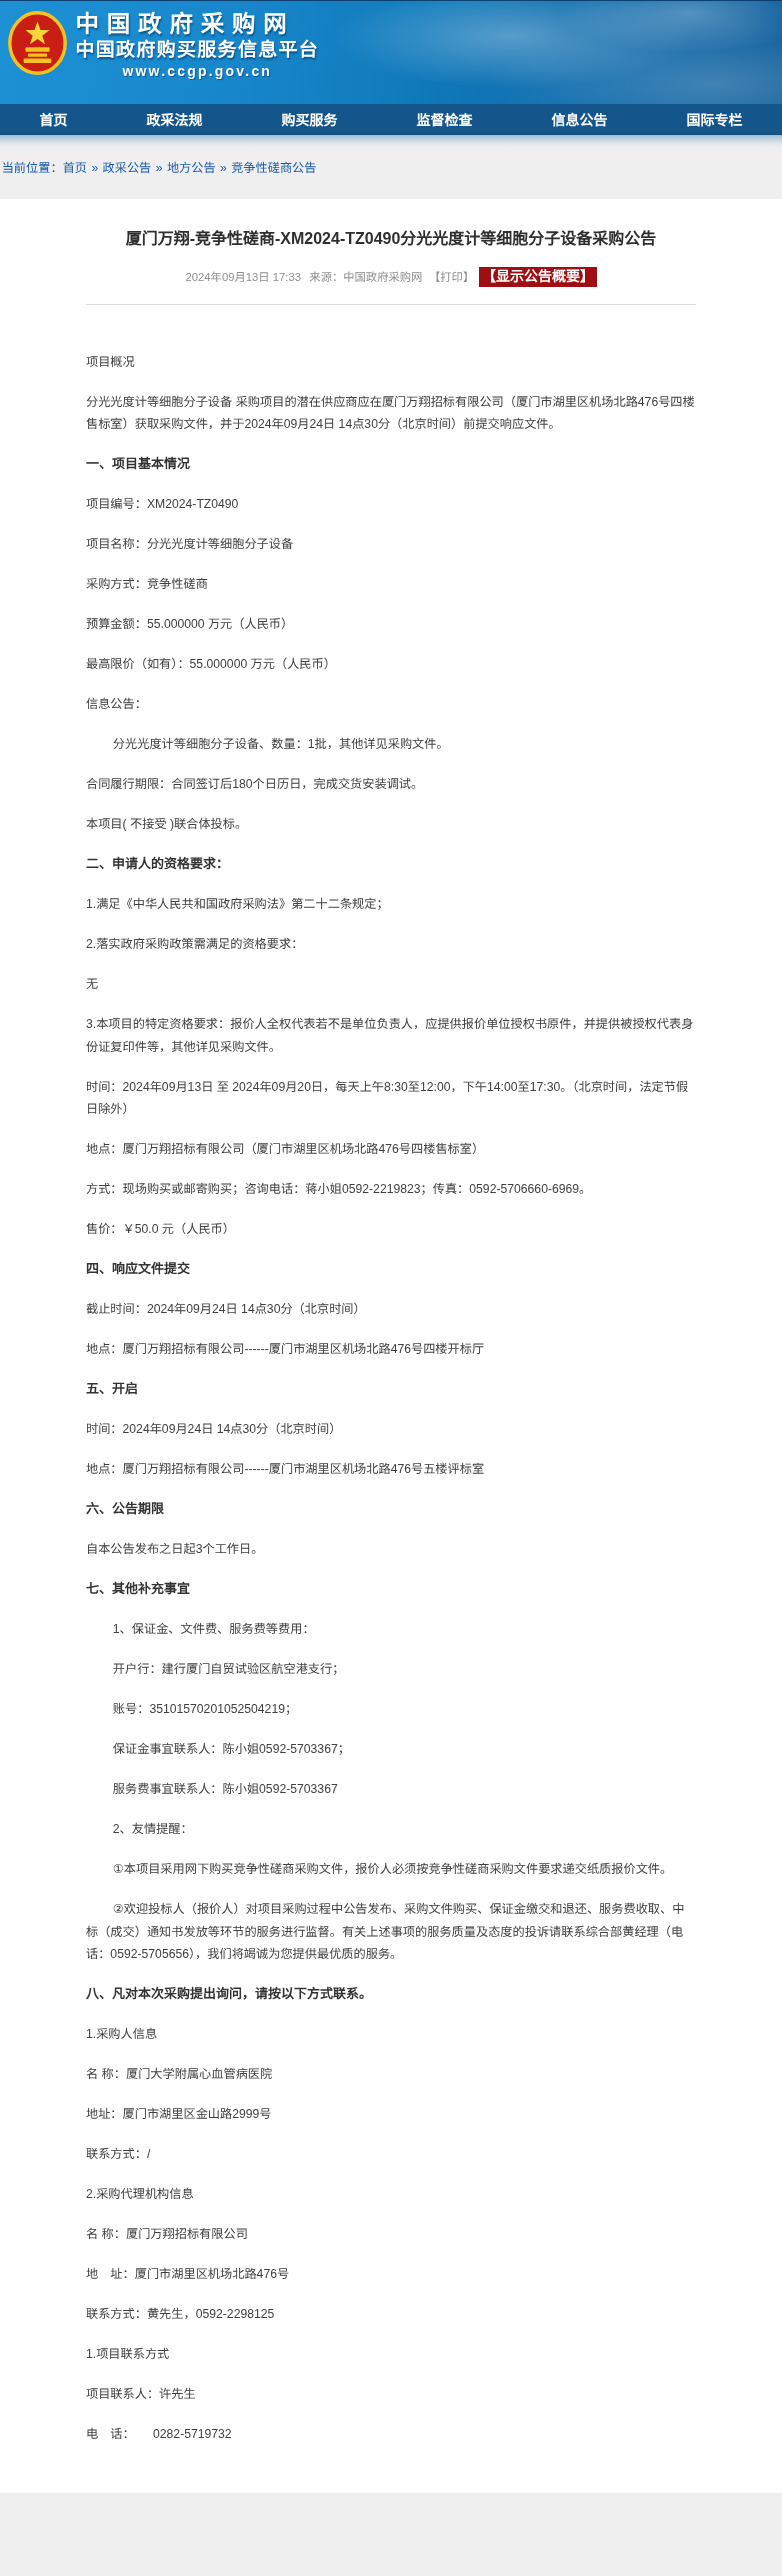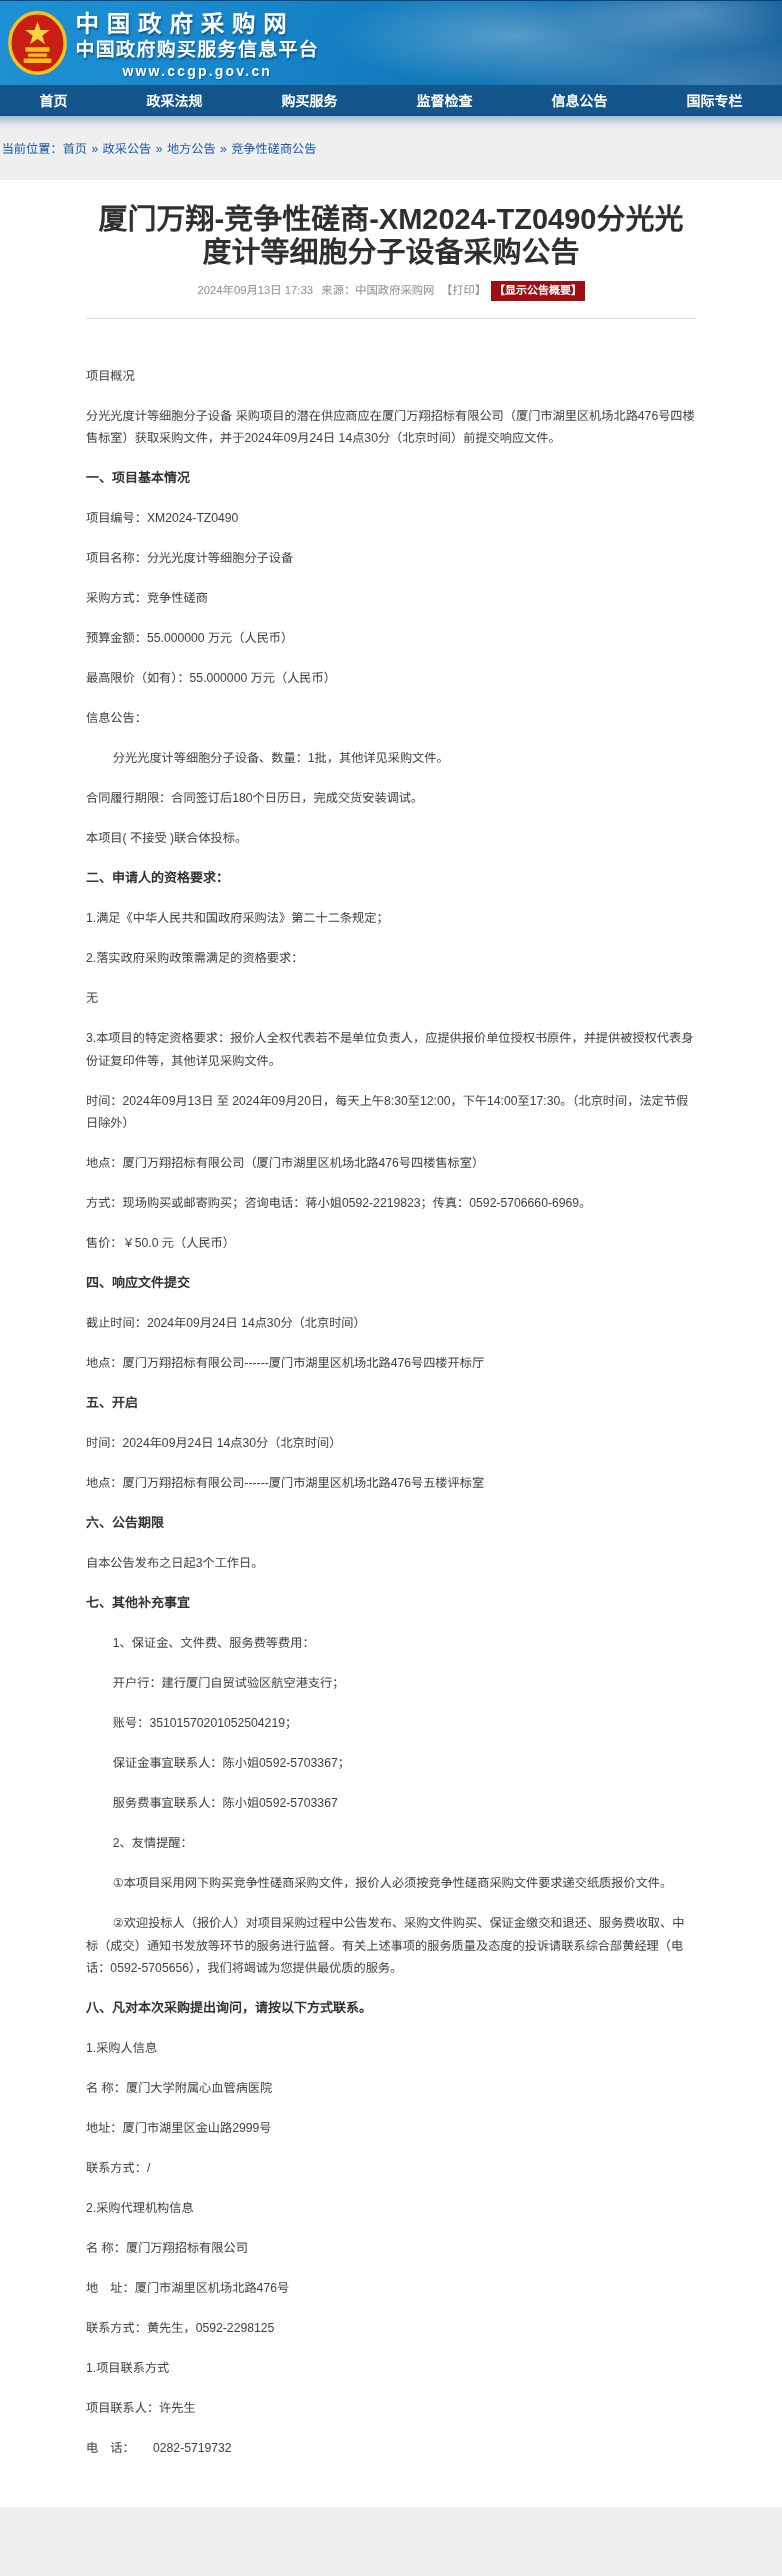--- a/index.html
+++ b/index.html
@@ -5,21 +5,21 @@
   * { box-sizing: border-box; }
   html,body { margin:0; padding:0; }
   body {
     background:#efeff0;
     font-family:"Liberation Sans","DejaVu Sans",sans-serif;
   }
   .page { width:782px; margin:0 auto; background:#efeff0; min-height:2576px; }
 
   
   .site-header {
-    height:85px;
+    height:104px;
     position:relative;
     overflow:hidden;
     border-top:1.7px solid #0a3f6e;
     background:linear-gradient(100deg,#1d91d4 0%,#1787cb 30%,#1079ba 55%,#0c67a8 80%,#0a5a98 100%);
   }
   .cloud { position:absolute; border-radius:50%; pointer-events:none;
     background:radial-gradient(ellipse at center, rgba(255,255,255,.30) 0%, rgba(255,255,255,0) 70%); }
   .cloud.c1 { width:366px; height:105px; left:331px; top:-17.4px; }
   .cloud.c2 { width:453px; height:131px; left:488px; top:17.4px;
     background:radial-gradient(ellipse at center, rgba(255,255,255,.22) 0%, rgba(255,255,255,0) 72%); }
@@ -45,26 +45,26 @@
 
   
   .breadcrumb { padding:9.6px 7px 0 1.7px; font-size:12.2px; color:var(--crumb-blue,#1c5da8); }
   .breadcrumb span { color:var(--crumb-blue,#1c5da8); }
   .crumb-link { cursor:pointer; }
   .crumb-sep { margin:0 4.4px; }
 
   
   .article { background:#fff; margin-top:23.5px; padding:15.7px 0 30px; }
   .content { width:610px; margin:0 auto; }
-  .article-title { font-size:29px; font-weight:bold; color:#2f2f2f;
+  .article-title { font-size:16px; font-weight:bold; color:#2f2f2f;
     text-align:center; line-height:33px; margin:7px 0 0; }
   .article-meta { text-align:center; color:#8e8e8e; font-size:11.3px; margin-top:12.2px; line-height:17.4px; }
   .print-button { color:#8e8e8e; margin-left:3.5px; cursor:pointer; }
   .summary-badge { display:inline-block; background:var(--badge-red,#9e0e12); color:#fff;
-    font-weight:bold; padding:0.9px 2.6px 1.7px; margin-left:2px; cursor:pointer; font-size:11px; }
+    font-weight:bold; padding:0.9px 2.6px 1.7px; margin-left:2px; cursor:pointer; font-size:14px; }
   .divider { border:none; border-top:0.9px solid #dcdcdc; margin:17.4px 0 0; height:0; }
 
   .article-body { padding-top:28px; color:#404040; font-size:12.2px; }
   .article-body p { margin:17.4px 0; line-height:22.6px; }
   .article-body p.bold { font-weight:bold; color:#333; font-size:13px; }
   .article-body p.indent { text-indent:2.2em; }
 </style>
 </head>
 <body>
 

